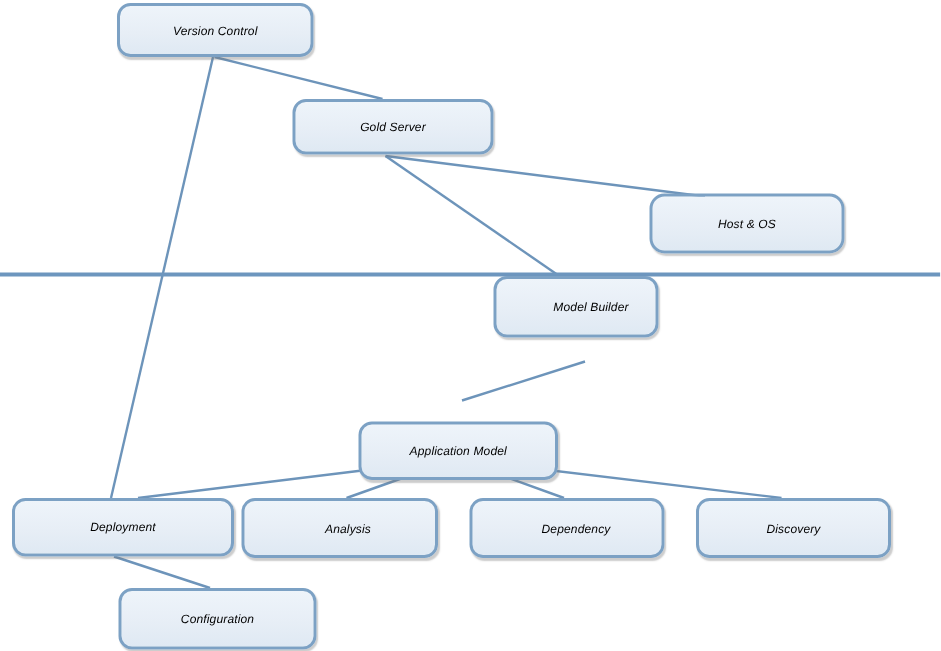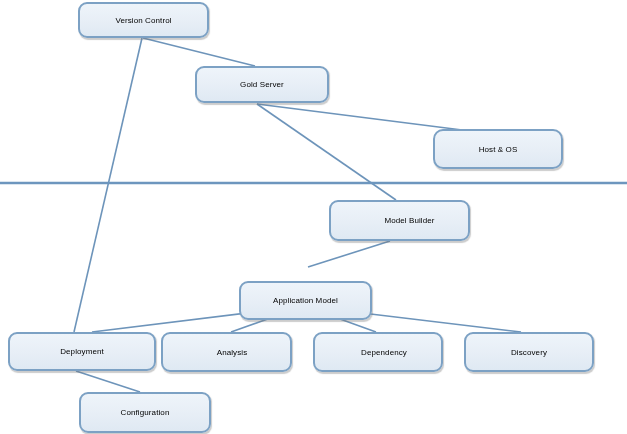--- a/index.html
+++ b/index.html
@@ -32,20 +32,21 @@
     display: flex;
     align-items: center;
     justify-content: center;
   }
   .node-label {
     font-size: 8px;
     color: #000000;
     letter-spacing: 0.1px;
     white-space: nowrap;
     text-align: left;
+    font-style: italic;
   }
 </style>
 </head>
 <body>
 
 <div id="canvas">
   <svg id="connector-layer" xmlns="http://www.w3.org/2000/svg" viewBox="0 0 627 434">
       <line x1="143" y1="38" x2="255" y2="66" stroke="#6d94ba" stroke-width="1.6"></line>
       <line x1="142" y1="38" x2="74" y2="332" stroke="#6d94ba" stroke-width="1.6"></line>
       <line x1="257" y1="104" x2="470" y2="131" stroke="#6d94ba" stroke-width="1.6"></line>
@@ -61,21 +62,21 @@
 
 <div class="node" style="left: 78px; top: 2px; width: 131px; height: 36px;">
       <span class="node-label">Version Control</span>
     </div>
     <div class="node" style="left: 195px; top: 66px; width: 134px; height: 37px;">
       <span class="node-label">Gold Server</span>
     </div>
     <div class="node" style="left: 433px; top: 129px; width: 130px; height: 40px; border-radius: 10px;">
       <span class="node-label">Host &amp; OS</span>
     </div>
-    <div class="node" style="left: 329px; top: 200px; width: 141px; height: 41px; padding-left: 20px;">
+    <div class="node" style="left: 329px; top: 184px; width: 110px; height: 41px; padding-left: 20px;">
       <span class="node-label">Model Builder</span>
     </div>
     <div class="node" style="left: 239px; top: 267px; width: 133px; height: 39px; margin-top: 14px;">
       <span class="node-label">Application Model</span>
     </div>
     <div class="node" style="left: 8px; top: 332px; width: 148px; height: 39px;">
       <span class="node-label">Deployment</span>
     </div>
     <div class="node" style="left: 161px; top: 332px; width: 131px; height: 40px; padding-left: 11px;">
       <span class="node-label">Analysis</span>

